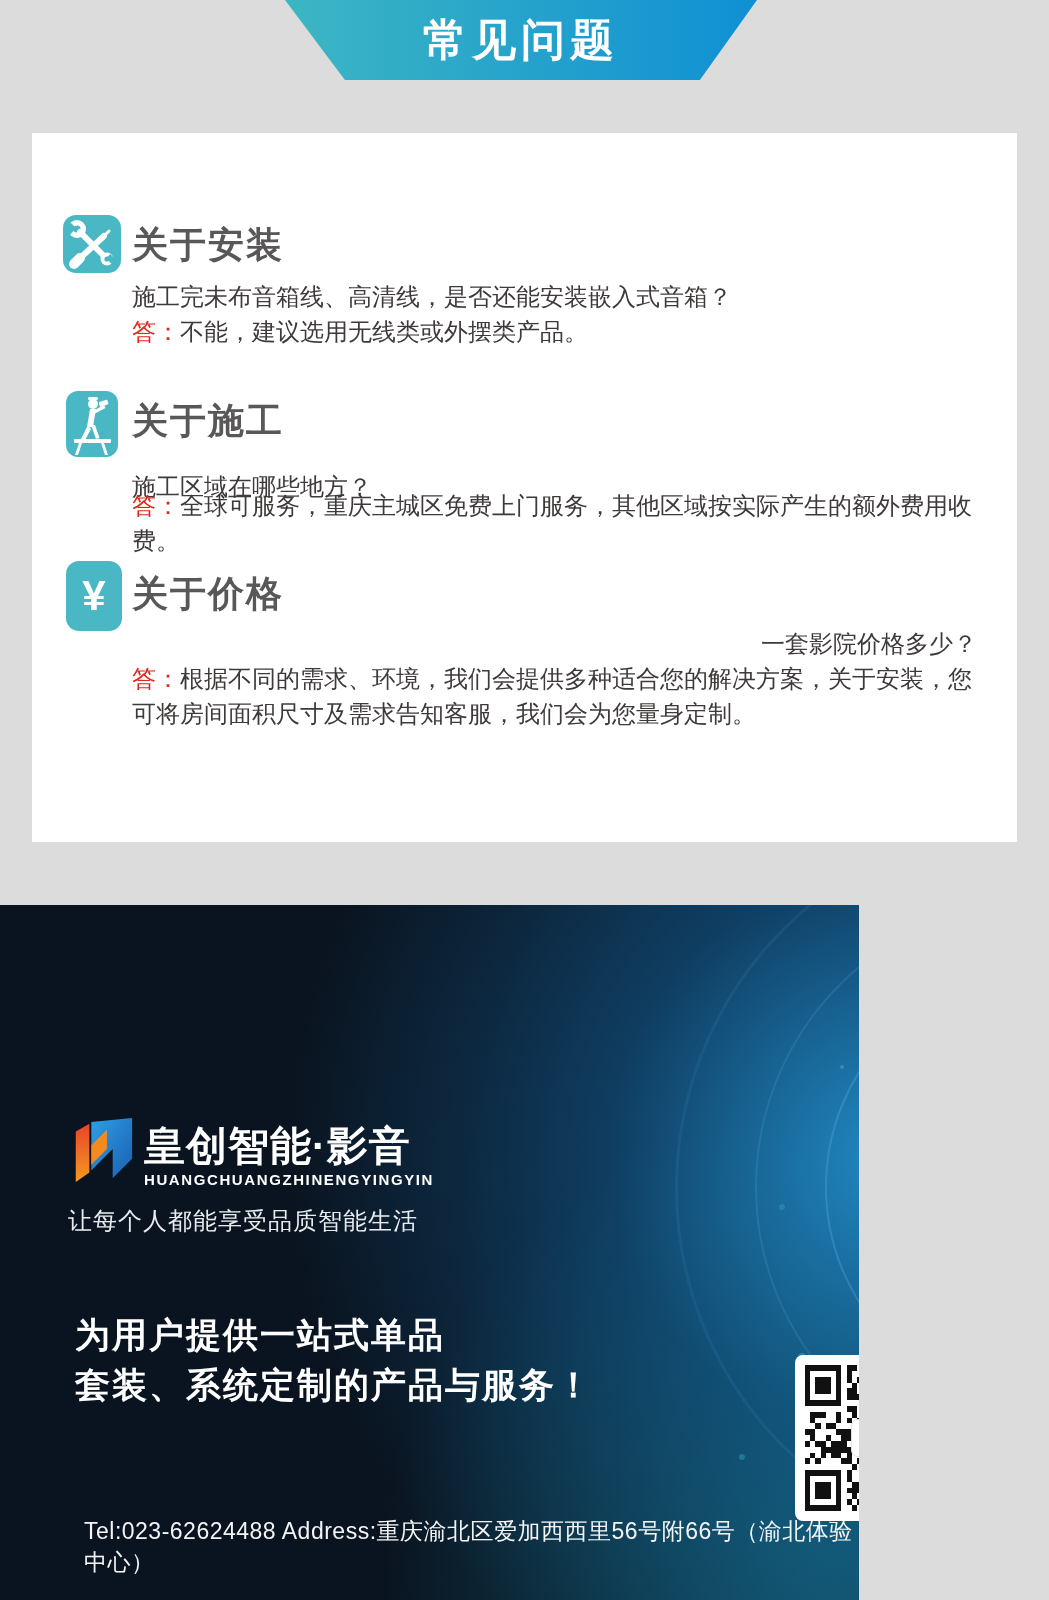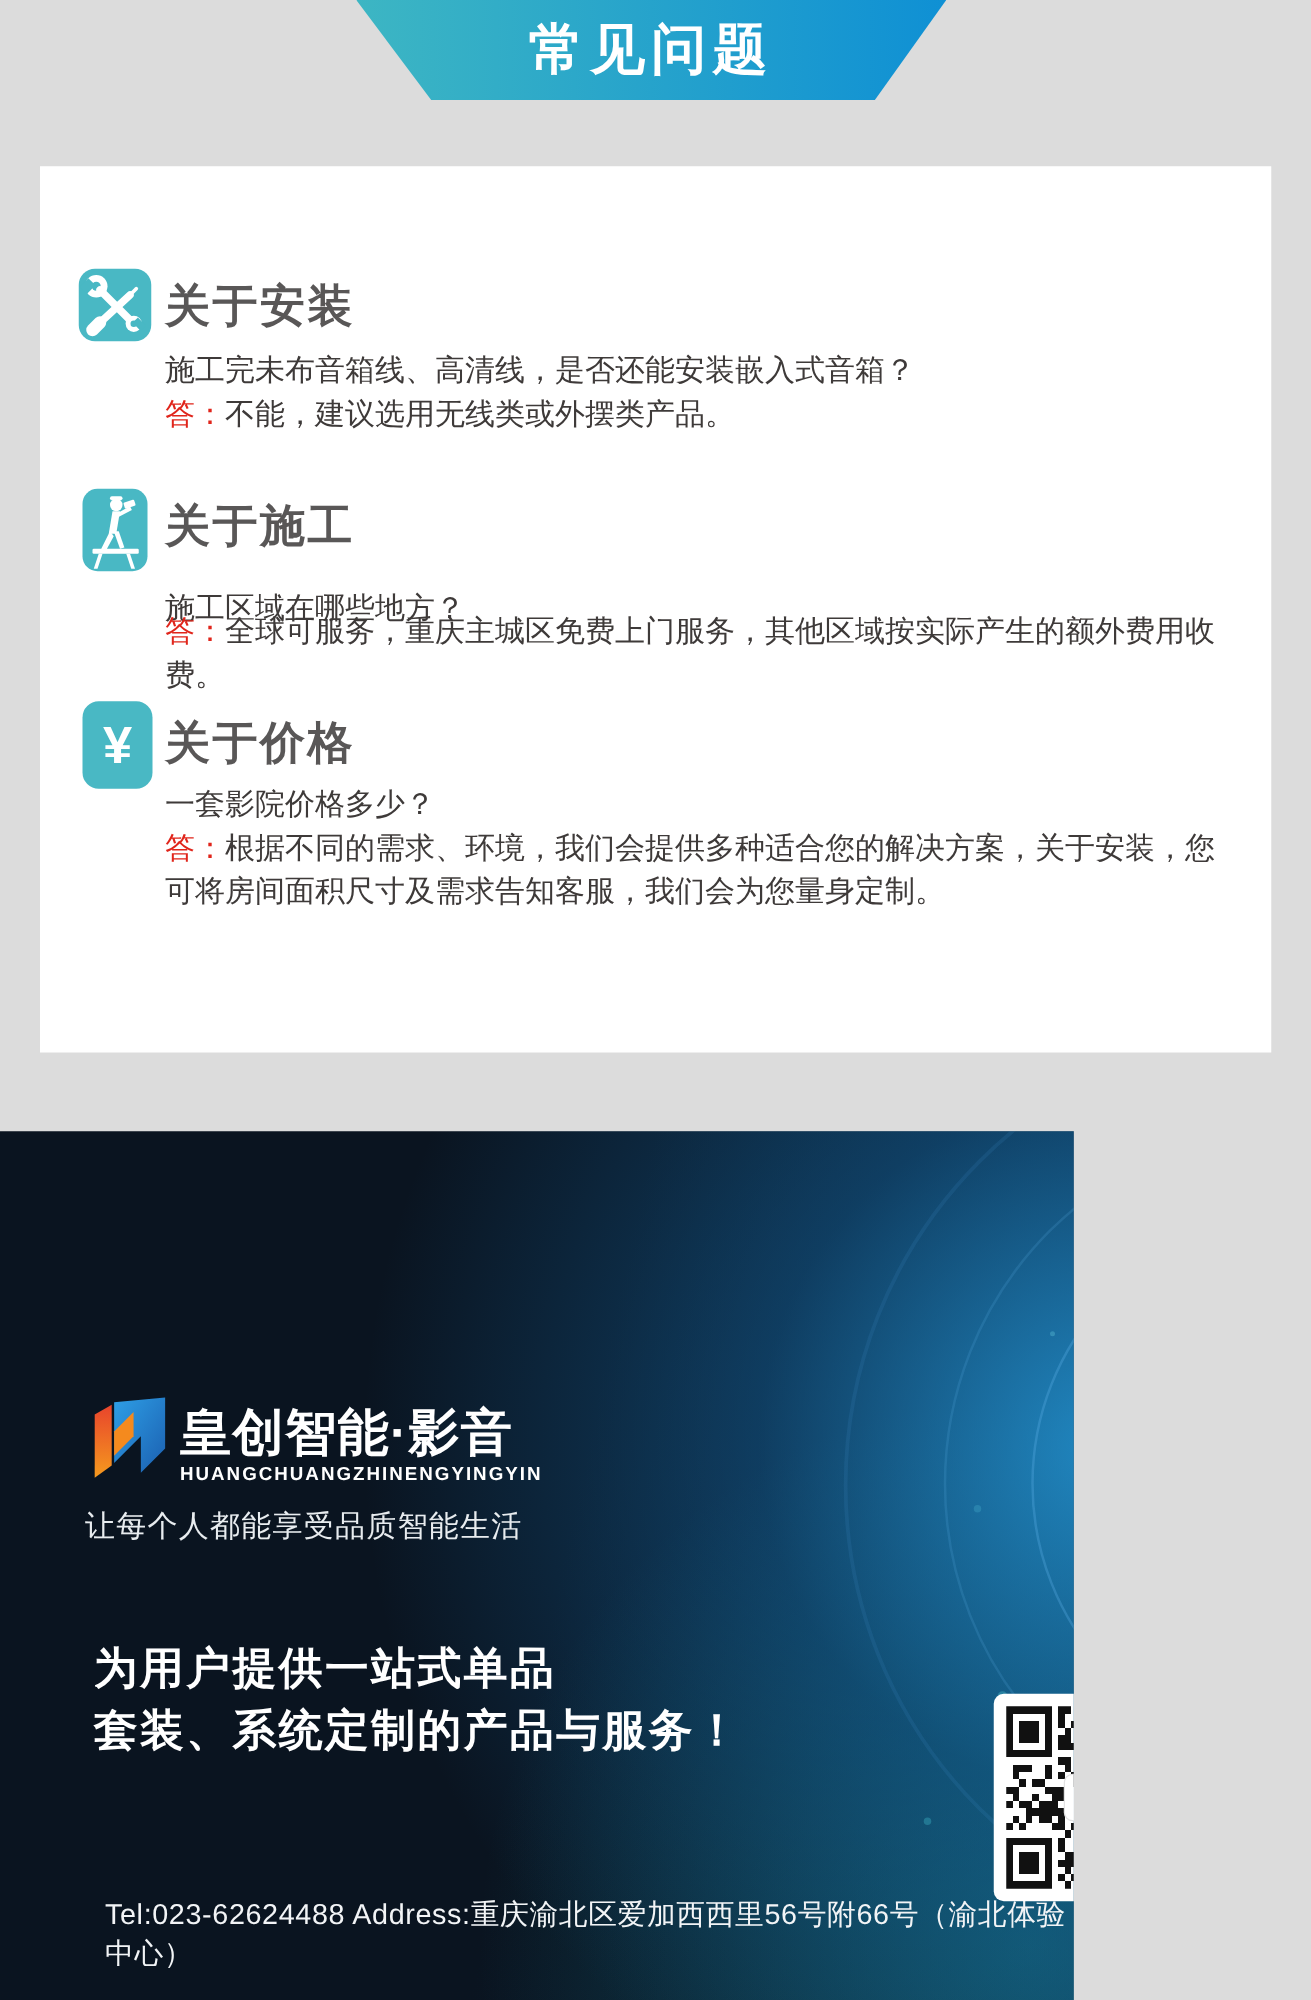--- a/index.html
+++ b/index.html
@@ -145,21 +145,21 @@
     <div class="sec-title" style="top:264px;">关于施工</div>
     <div class="sec-body" style="top:320px;margin-top:16px;">施工区域在哪些地方？</div>
     <div class="sec-body" style="top:355px;width:840px;"><span class="ans-label">答：</span><span>全球可服务，重庆主城区免费上门服务，其他区域按实际产生的额外费用收费。</span></div>
   </div>
 
   <div class="faq-section">
     <div class="sec-icon" style="left:34px;top:428px;width:56px;height:70px;border-radius:13px;">
       <span class="yuan-glyph">¥</span>
     </div>
     <div class="sec-title" style="top:437px;">关于价格</div>
-    <div class="sec-body" style="top:493px;">一套影院价格多少？</div>
+    <div class="sec-body" style="top:493px;text-align:right;">一套影院价格多少？</div>
     <div class="sec-body" style="top:528px;width:840px;"><span class="ans-label">答：</span><span>根据不同的需求、环境，我们会提供多种适合您的解决方案，关于安装，您可将房间面积尺寸及需求告知客服，我们会为您量身定制。</span></div>
   </div>
 </div>
 
 <div class="footer">
   <div class="ring r4"></div>
   <div class="ring r3"></div>
   <div class="ring r2"></div>
   <div class="ring r1"></div>
   <div class="particles"></div>

